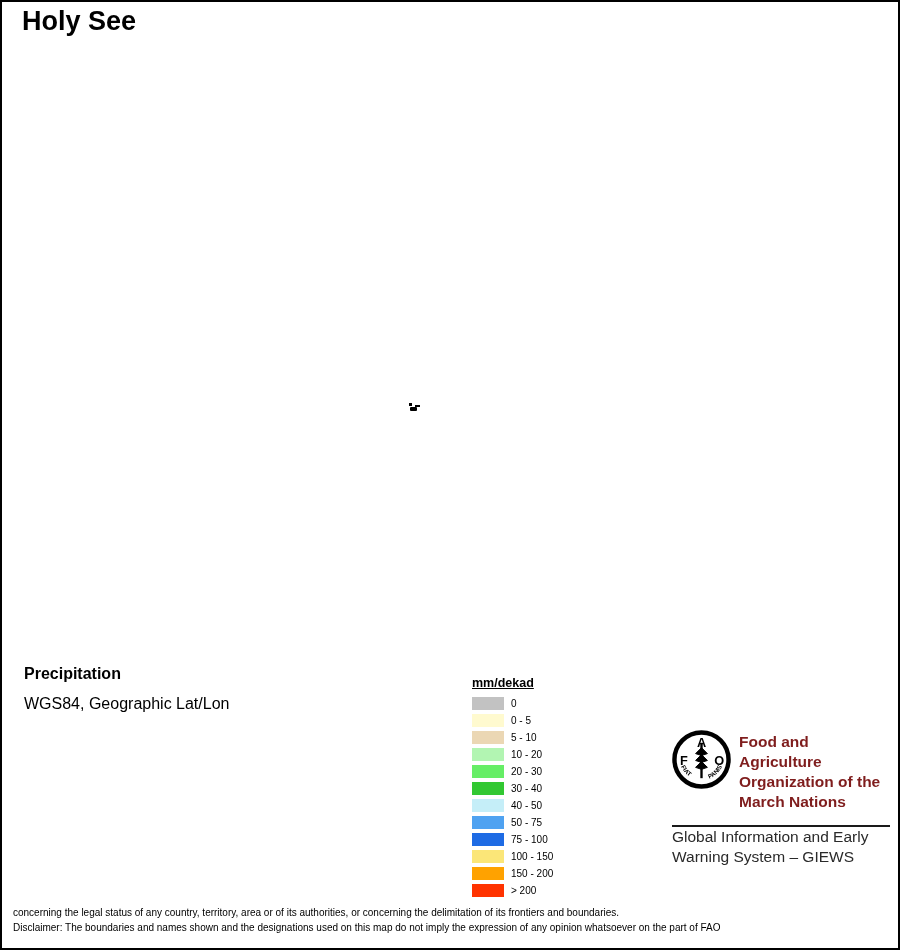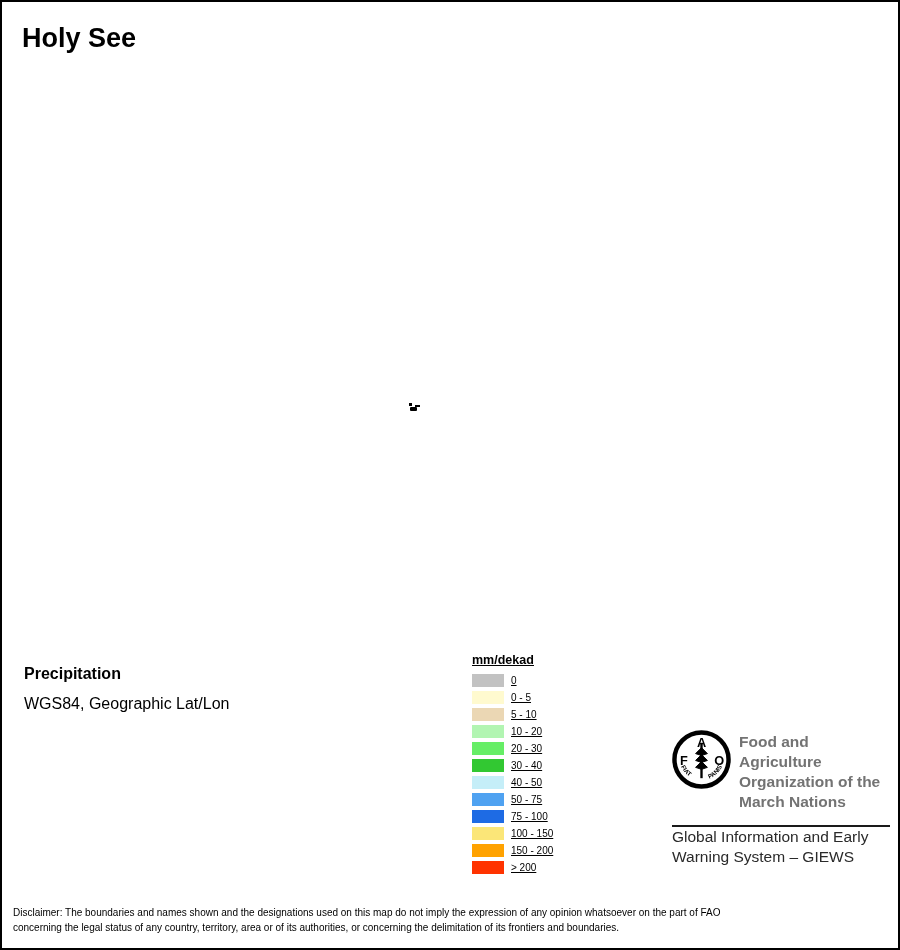--- a/index.html
+++ b/index.html
@@ -11,21 +11,21 @@
     width: 900px;
     height: 950px;
     background: #ffffff;
     border: 2px solid #000000;
     overflow: hidden;
   }
 
   .map-title {
     position: absolute;
     left: 20px;
-    top: 21px;
+    top: 4px;
     font-size: 27px;
     font-weight: bold;
     color: #000000;
     letter-spacing: 0px;
   }
 
   
   .territory { position: absolute; background: #000000; }
   .territory.t1 { left: 407px; top: 401px; width: 3px; height: 3px; }
   .territory.t2 { left: 413px; top: 403px; width: 5px; height: 2px; }
@@ -37,22 +37,21 @@
     top: 657px;
     font-size: 16px;
     line-height: 30px;
     color: #000000;
   }
   .info-block .layer-name { font-weight: bold; }
 
   .legend {
     position: absolute;
     left: 470px;
-    top: 651px;
-    text-decoration: underline;
+    top: 674px;
   }
   .legend-title {
     font-size: 12.5px;
     font-weight: bold;
     text-decoration: underline;
     color: #000000;
     margin-bottom: 5px;
   }
   .legend-row {
     display: flex;
@@ -82,21 +81,21 @@
     display: flex;
     align-items: flex-start;
   }
   .fao-logo { flex: 0 0 59px; }
   .fao-org-name {
     margin-left: 8px;
     font-size: 15.5px;
     font-weight: bold;
     line-height: 20px;
     padding-top: 2px;
-    color: #737373;
+    color: #7f1d1d;
   }
   .fao-divider {
     margin-top: 13px;
     width: 218px;
     height: 2px;
     background: #1a1a1a;
   }
   .fao-giews {
     margin-top: 0;
     font-size: 15.5px;
@@ -233,17 +232,17 @@
       </div>
     </div>
     <div class="fao-divider"></div>
     <div class="fao-giews">
       <div>Global Information and Early</div>
       <div>Warning System – GIEWS</div>
     </div>
   </div>
 
   <div class="disclaimer">
+    <div>concerning the legal status of any country, territory, area or of its authorities, or concerning the delimitation of its frontiers and boundaries.</div>
     <div>Disclaimer: The boundaries and names shown and the designations used on this map do not imply the expression of any opinion whatsoever on the part of FAO</div>
-    <div>concerning the legal status of any country, territory, area or of its authorities, or concerning the delimitation of its frontiers and boundaries.</div>
   </div>
 
 </div>
 
 </body></html>

